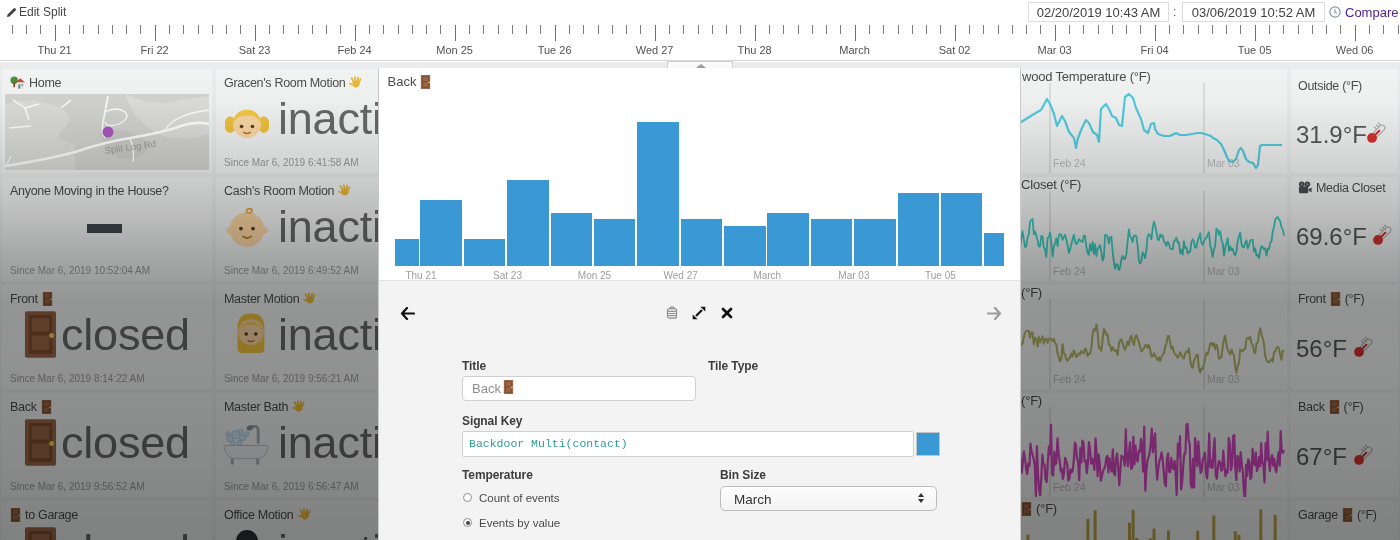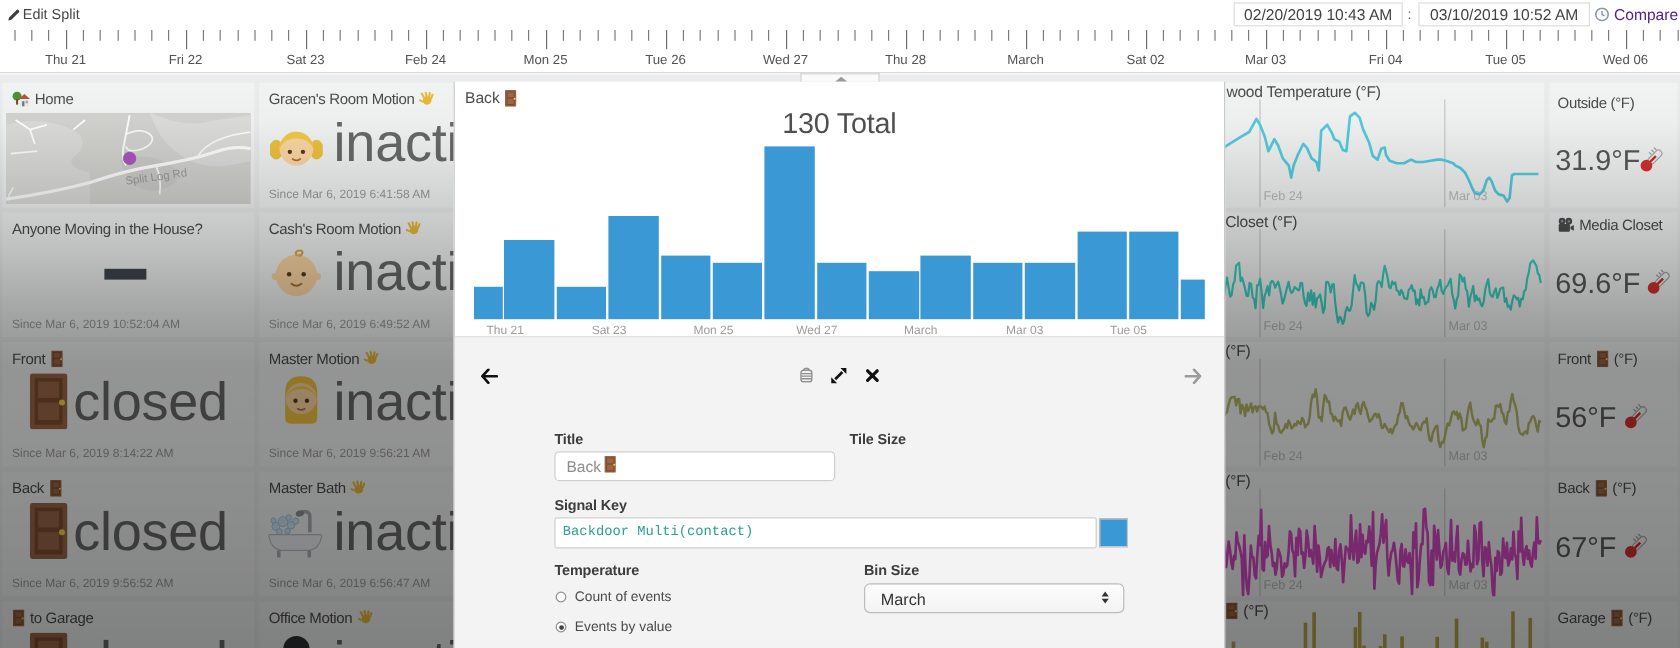--- a/index.html
+++ b/index.html
@@ -36,21 +36,21 @@
 svg{display:block}
 </style></head><body>
 
 <div id="header">
 <svg class="abs" style="left:6px;top:7px" width="11" height="11" viewBox="0 0 12 12">
       <path d="M1 11 L1.7 8.3 L8.6 1.4 Q9.3 0.7 10.1 1.5 L10.6 2 Q11.4 2.8 10.7 3.5 L3.8 10.4 Z" fill="#3f3f3f"></path>
     </svg>
 <div class="abs" style="left:19px;top:5px;font-size:12px;color:#464646">Edit Split</div>
 <div class="dbox" style="left:1028px;width:141px">02/20/2019 10:43 AM</div>
 <div class="abs" style="left:1173px;top:5px;font-size:12px;color:#555">:</div>
-<div class="dbox" style="left:1182px;width:143px">03/10/2019 10:52 AM</div>
+<div class="dbox" style="left:1182px;width:143px">03/06/2019 10:52 AM</div>
 <svg class="abs" style="left:1329px;top:6px" width="12" height="12" viewBox="0 0 13 13">
       <circle cx="6.5" cy="6.5" r="5.6" fill="none" stroke="#8a97a6" stroke-width="1.4"></circle>
       <path d="M6.5 3.4 L6.5 6.7 L8.7 7.9" fill="none" stroke="#8a97a6" stroke-width="1.3"></path>
     </svg>
 <div class="abs" style="left:1345px;top:5px;font-size:13px;color:#4c1d95">Compare</div>
 <div class="tick" style="left:11.7px;height:9px;background:#7d7d7d"></div>
 <div class="tick" style="left:26.0px;height:9px;background:#7d7d7d"></div>
 <div class="tick" style="left:40.3px;height:9px;background:#7d7d7d"></div>
 <div class="tick" style="left:54.6px;height:16px;background:#6e6e6e"></div>
 <div class="tick" style="left:68.9px;height:9px;background:#7d7d7d"></div>
@@ -581,21 +581,20 @@
 <div class="ttitle" style="left:8.5px;top:6px;font-size:13px;letter-spacing:0">
       <span>Back</span>
       <svg width="11" height="14" viewBox="0 0 34 48">
         <rect x="1" y="0" width="32" height="48" rx="2" fill="#9a6647"></rect>
         <rect x="5" y="4" width="24" height="40" fill="#7c4c2f"></rect>
         <rect x="8" y="7" width="18" height="14" fill="#9a6647"></rect>
         <rect x="8" y="25" width="18" height="15" fill="#9a6647"></rect>
         <circle cx="28.5" cy="25" r="3" fill="#f6cf4e"></circle>
       </svg>
     </div>
-<div class="abs" style="left:0;top:22px;width:641px;text-align:center;font-size:24px;letter-spacing:-0.2px;color:#4f4f4f">130 Total</div>
 <div class="bar" style="left:16.0px;top:171.0px;width:23.6px;height:27.0px"></div>
 <div class="bar" style="left:41.4px;top:132.0px;width:41.5px;height:66.0px"></div>
 <div class="bar" style="left:84.8px;top:171.0px;width:41.5px;height:27.0px"></div>
 <div class="bar" style="left:128.1px;top:112.0px;width:41.5px;height:86.0px"></div>
 <div class="bar" style="left:171.5px;top:145.0px;width:41.5px;height:53.0px"></div>
 <div class="bar" style="left:214.9px;top:151.0px;width:41.5px;height:47.0px"></div>
 <div class="bar" style="left:258.2px;top:54.0px;width:41.5px;height:144.0px"></div>
 <div class="bar" style="left:301.6px;top:151.0px;width:41.5px;height:47.0px"></div>
 <div class="bar" style="left:345.0px;top:158.0px;width:41.5px;height:40.0px"></div>
 <div class="bar" style="left:388.4px;top:145.0px;width:41.5px;height:53.0px"></div>
@@ -636,21 +635,21 @@
 <div class="abs" style="left:93px;top:100px;font-size:13px;color:#8d8d8d">Back</div>
 <div class="abs" style="left:124px;top:99px">
         <svg width="11" height="14" viewBox="0 0 34 48">
           <rect x="1" y="0" width="32" height="48" rx="2" fill="#9a6647"></rect>
           <rect x="5" y="4" width="24" height="40" fill="#7c4c2f"></rect>
           <rect x="8" y="7" width="18" height="14" fill="#9a6647"></rect>
           <rect x="8" y="25" width="18" height="15" fill="#9a6647"></rect>
           <circle cx="28.5" cy="25" r="3" fill="#f6cf4e"></circle>
         </svg>
       </div>
-<div class="flab" style="left:329px;top:78px">Tile Size</div>
+<div class="flab" style="left:329px;top:78px">Tile Type</div>
 <div class="flab" style="left:83px;top:133px">Signal Key</div>
 <div class="inp" style="left:83px;top:150px;width:452px;height:26px;border-radius:2px"></div>
 <div class="abs" style="left:90px;top:156px;font-size:11.5px;font-family:'Liberation Mono',monospace;color:#2d9e93">Backdoor Multi(contact)</div>
 <div class="abs" style="left:537px;top:151px;width:24px;height:24px;background:#3a99d4;border:1px solid #c4c4c4"></div>
 <div class="flab" style="left:83px;top:187px">Temperature</div>
 <div class="radio" style="left:84px;top:212px"></div>
 <div class="rlab" style="left:100px;top:211px">Count of events</div>
 <div class="radio on" style="left:84px;top:237px"></div>
 <div class="rlab" style="left:100px;top:236px">Events by value</div>
 <div class="flab" style="left:341px;top:187px">Bin Size</div>

